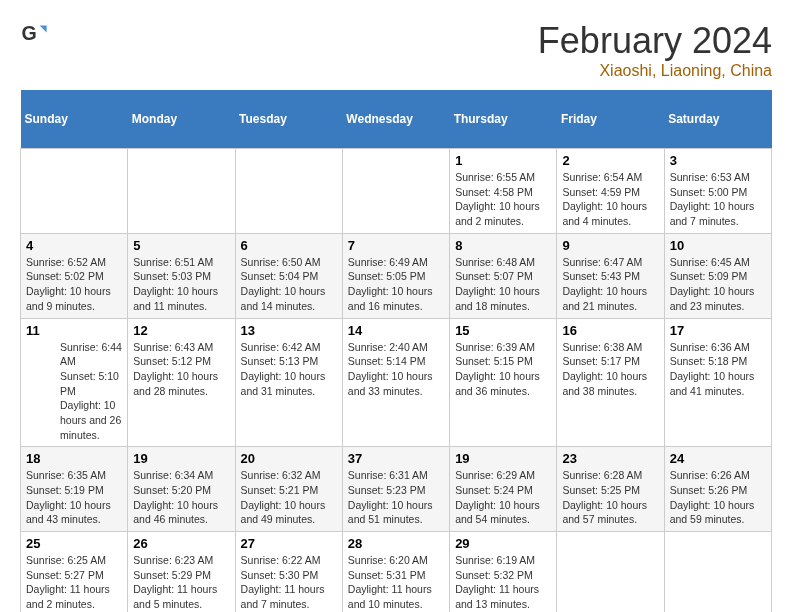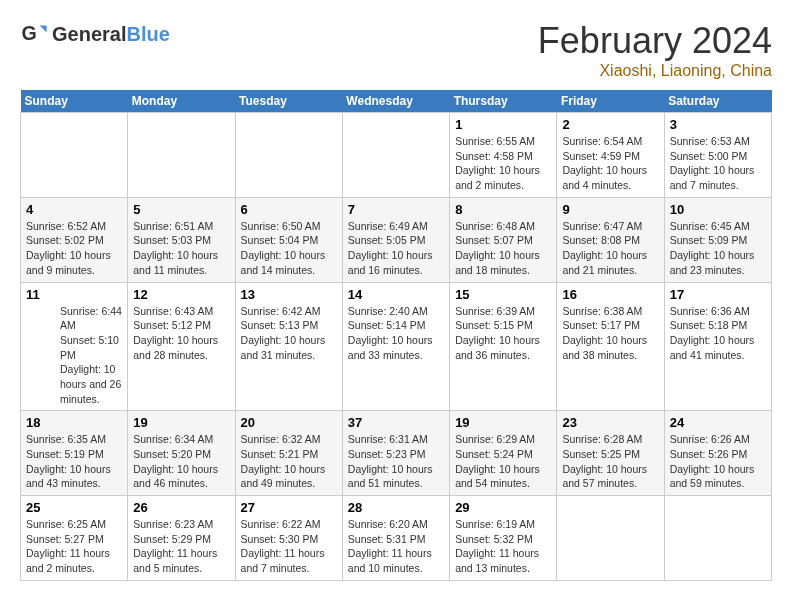--- a/index.html
+++ b/index.html
@@ -38,21 +38,21 @@
       color: #a16207;
     }
     table {
       width: 100%;
       border-collapse: collapse;
       font-size: 11px;
     }
     thead th {
       background-color: #3a7abf;
       color: white;
-      padding: 4px 4px;
+      padding: 22px 4px;
       text-align: left;
       font-weight: bold;
       font-size: 12px;
       margin-top: 15px;
     }
     tbody td {
       border: 1px solid #ccc;
       vertical-align: top;
       padding: 4px 5px;
       width: 107px;
@@ -79,23 +79,20 @@
   </style>
 </head>
 <body>
 
 <div class="header-area">
   <div class="logo">
     <svg class="logo-icon" viewBox="0 0 40 40">
       <text x="2" y="28" font-size="28" font-weight="bold" fill="#333">G</text>
       <polygon points="28,8 38,8 38,18" fill="#4a90d9"></polygon>
     </svg>
-    <div>
-      <span style="font-size:20px;font-weight:bold;color:#333;">General</span><span style="font-size:20px;font-weight:bold;color:#4a90d9;">Blue</span>
-    </div>
   </div>
   <div class="title-area">
     <div class="main-title">February 2024</div>
     <div class="subtitle">Xiaoshi, Liaoning, China</div>
   </div>
 </div>
 
 <table>
   <thead>
     <tr>
@@ -160,21 +157,21 @@
         </td>
         <td>
           <span class="day-number">8</span>
           <div class="day-info" style="white-space: pre-line;">Sunrise: 6:48 AM
 Sunset: 5:07 PM
 Daylight: 10 hours and 18 minutes.</div>
         </td>
         <td>
           <span class="day-number">9</span>
           <div class="day-info" style="white-space: pre-line;">Sunrise: 6:47 AM
-Sunset: 8:08 PM
+Sunset: 5:43 PM
 Daylight: 10 hours and 21 minutes.</div>
         </td>
         <td>
           <span class="day-number">10</span>
           <div class="day-info" style="white-space: pre-line;">Sunrise: 6:45 AM
 Sunset: 5:09 PM
 Daylight: 10 hours and 23 minutes.</div>
         </td>
       </tr>
       <tr>

